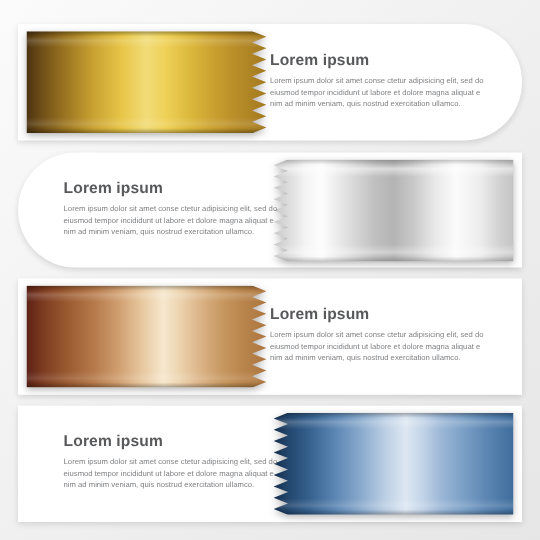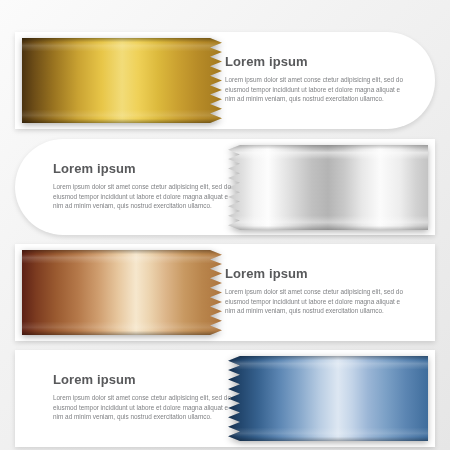--- a/index.html
+++ b/index.html
@@ -6,21 +6,21 @@
   body{
     width:450px;height:450px;
     background:linear-gradient(135deg,#fbfbfb 0%,#f2f2f2 40%,#ececec 70%,#e6e6e6 100%);
     font-family:"Liberation Sans",sans-serif;
     overflow:hidden;
     position:relative;
   }
 
   .banners{
     position:absolute;
-    left:0;top:16px;width:450px;height:367px;
+    left:0;top:4px;width:450px;height:367px;
   }
 
   
   .banner{
     position:absolute;
     background:#ffffff;
     box-shadow:0 2px 5px rgba(0,0,0,0.13);
   }
   .b1{left:15px;  top:16px;  width:420px; height:97px;  border-radius:0 48px 48px 0;}
   .b2{left:15px;  top:123px; width:420px; height:96px;  border-radius:48px 0 0 48px;}

